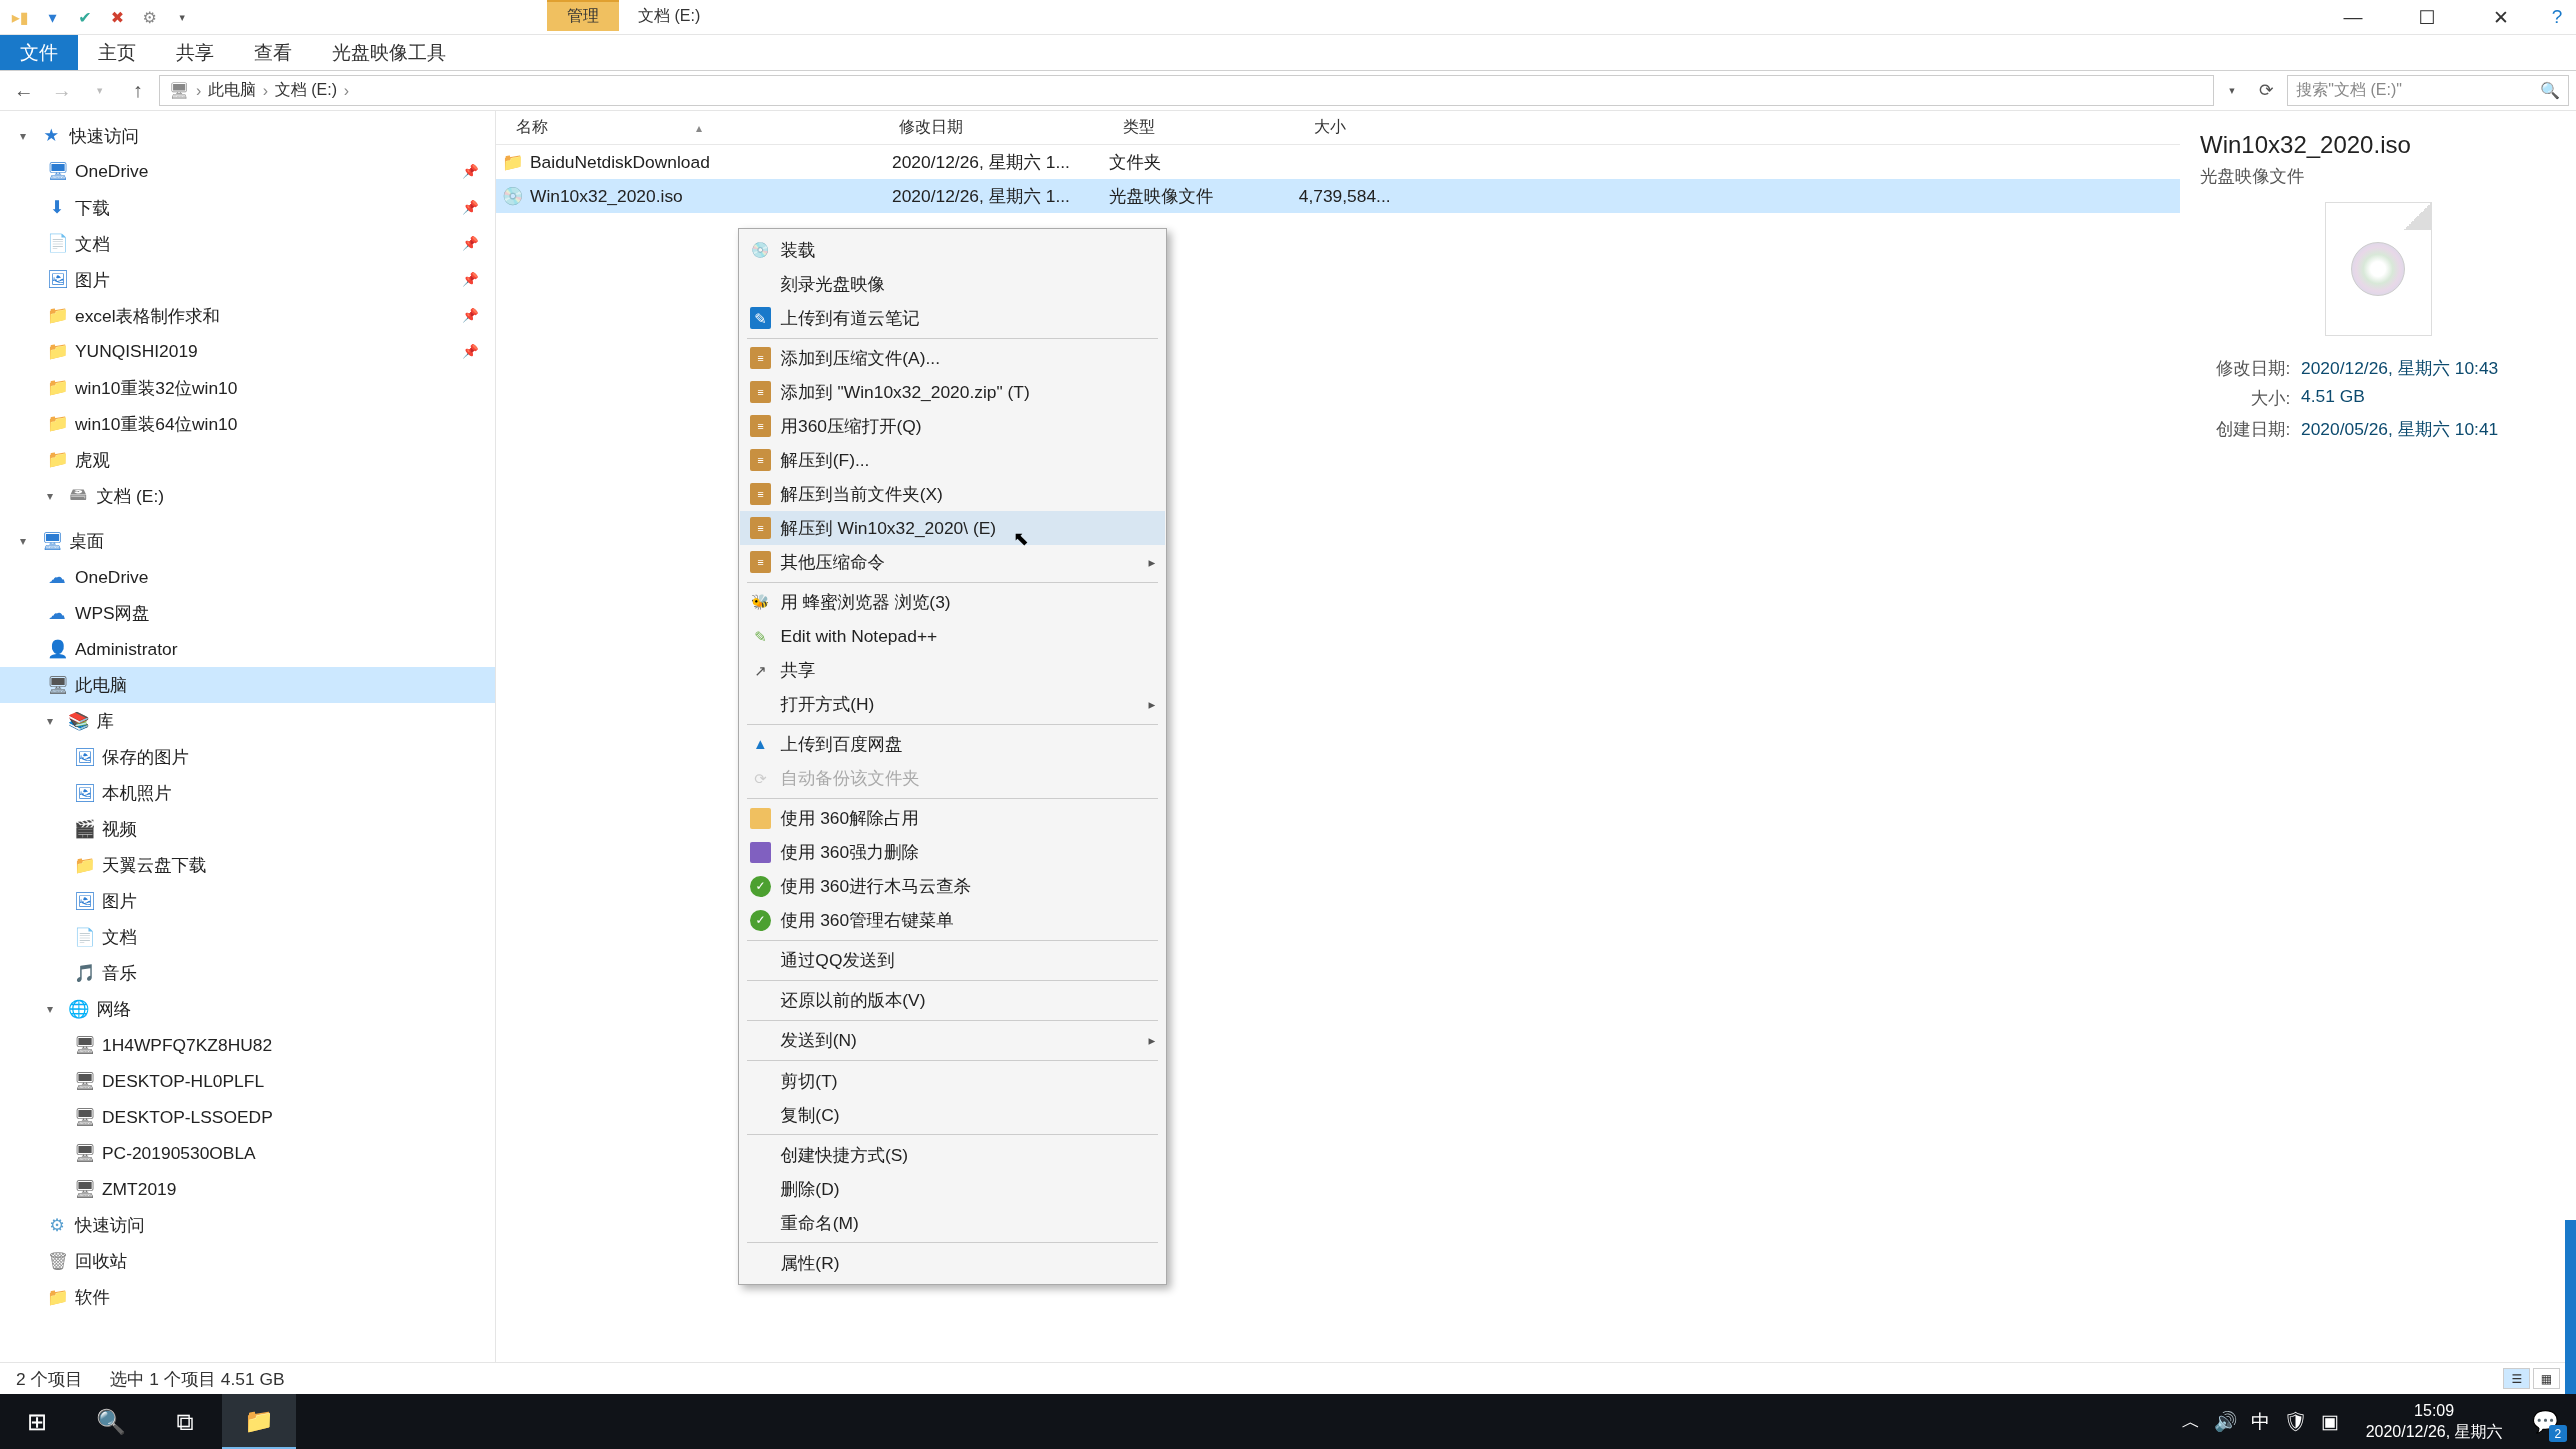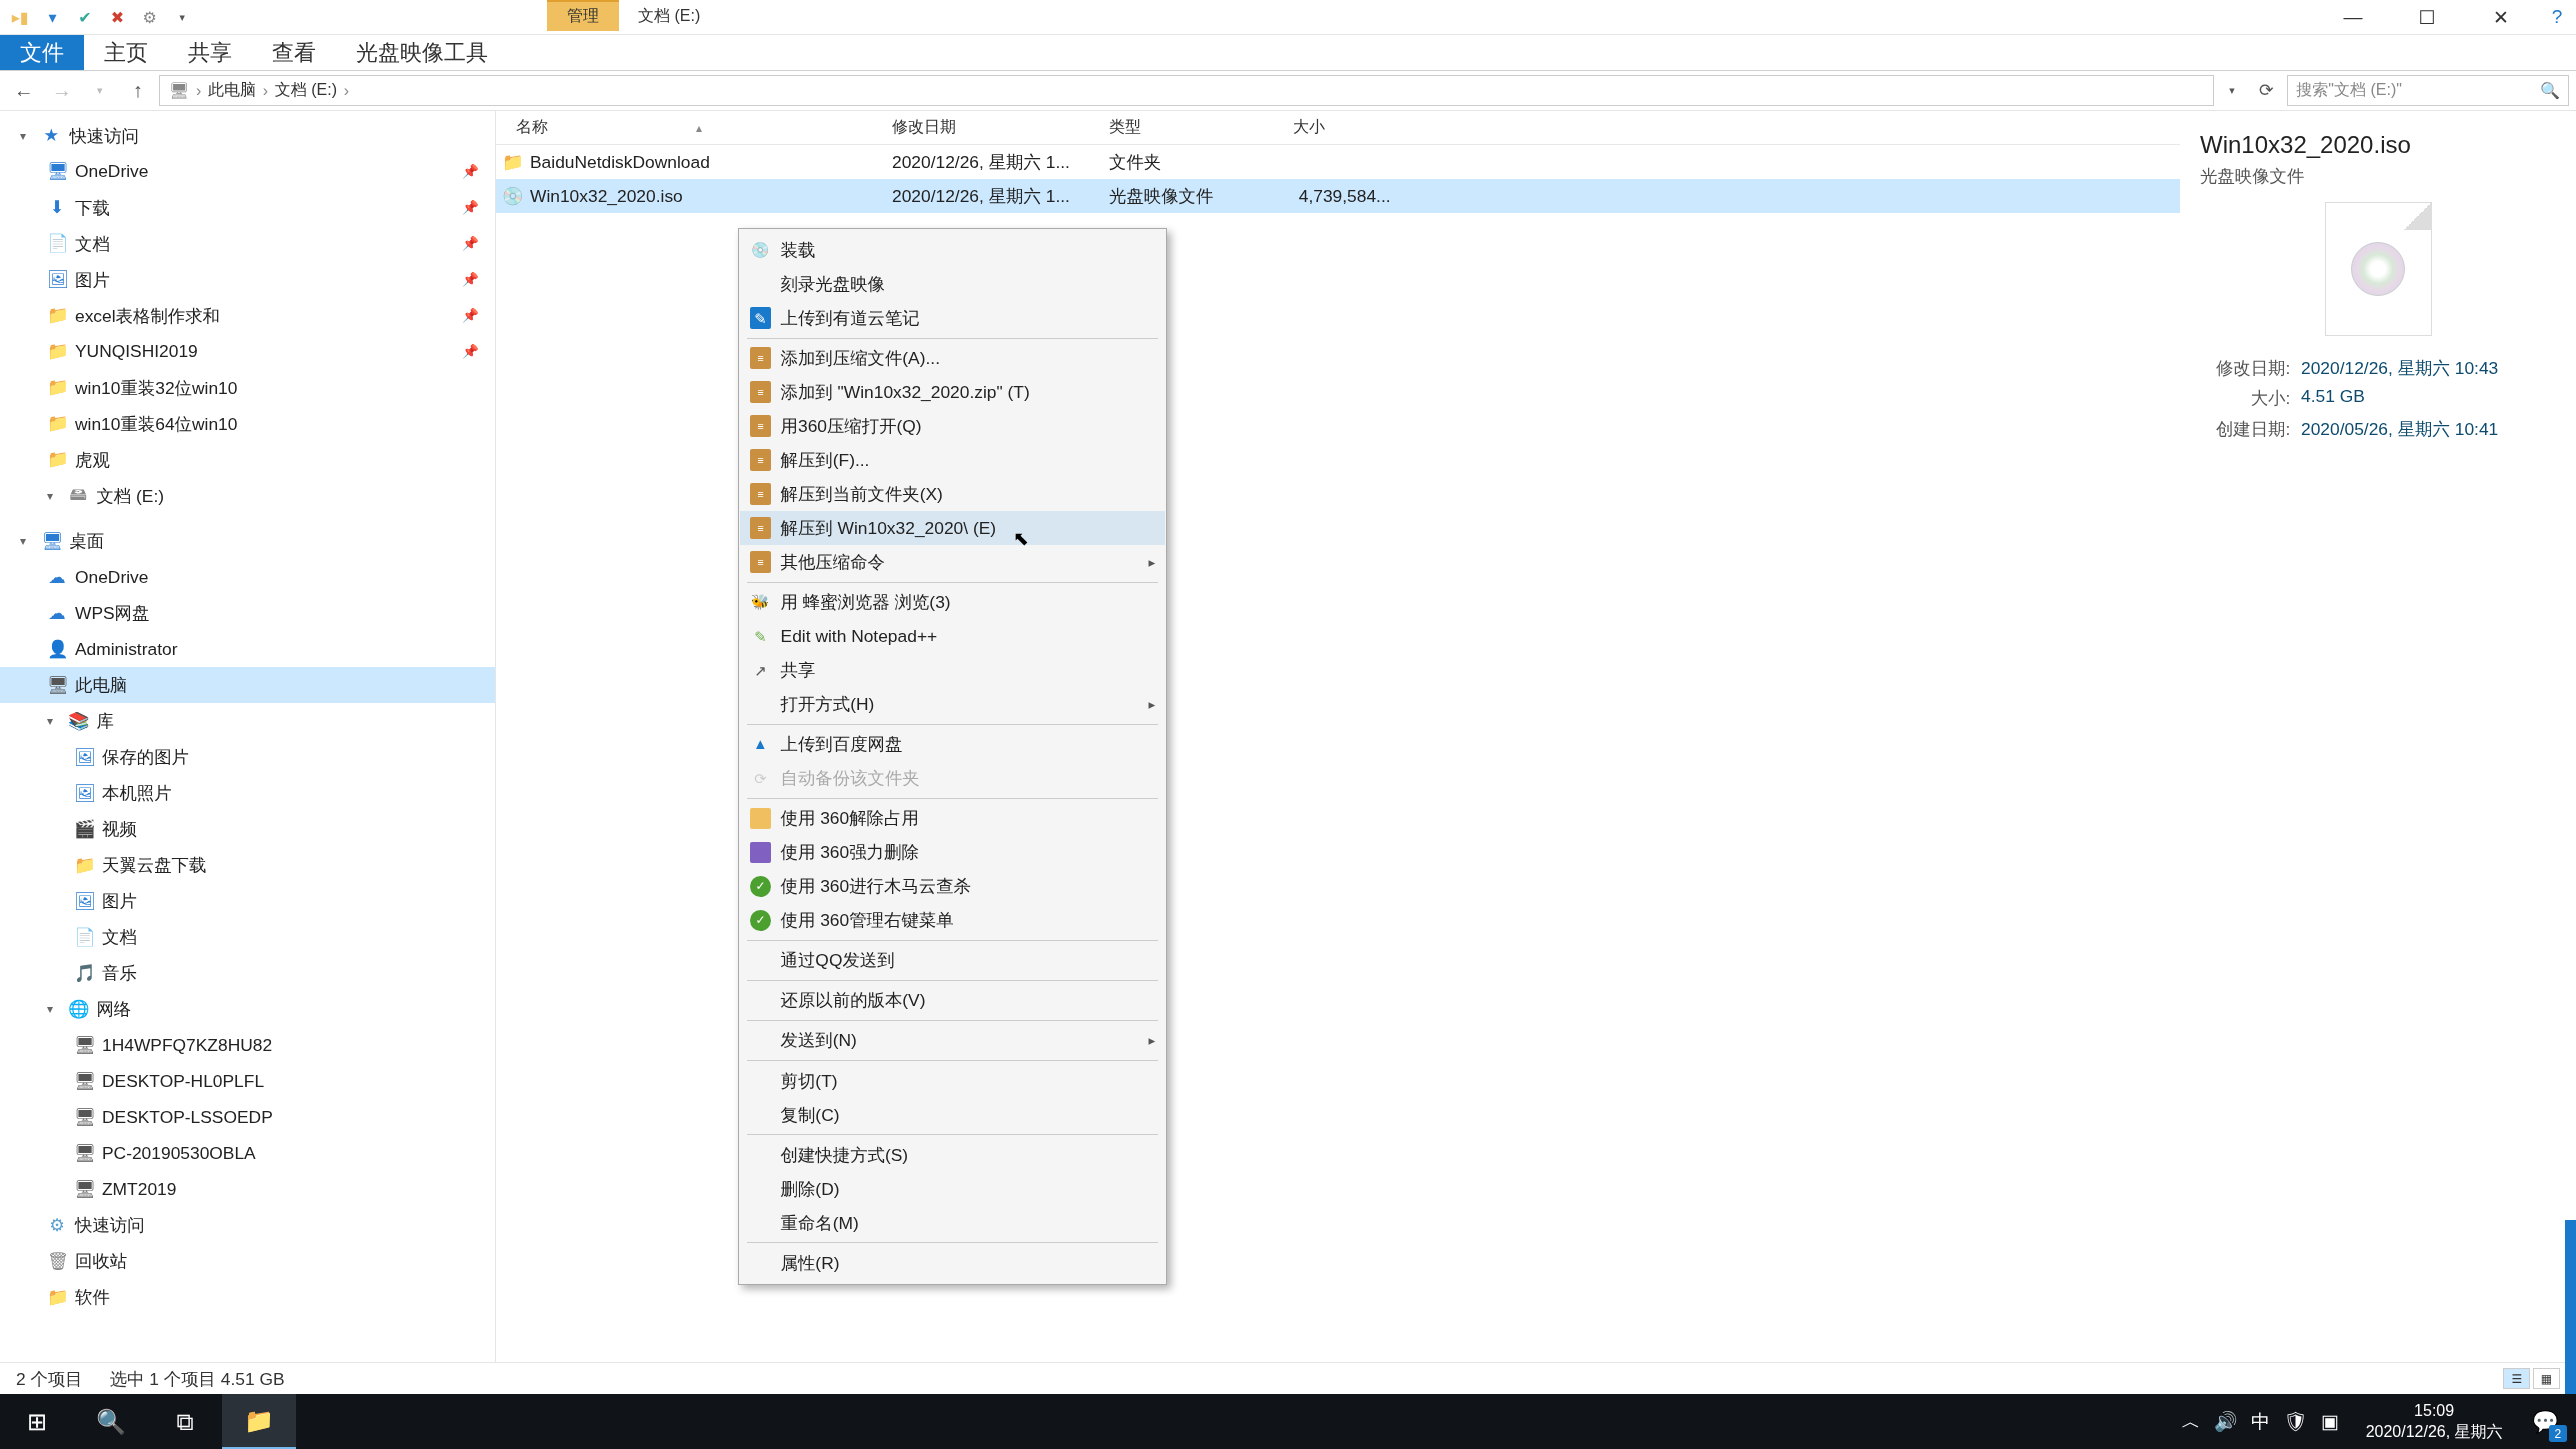--- a/index.html
+++ b/index.html
@@ -11,21 +11,21 @@
 .qat-icon { width: 27px; height: 27px; display: flex; align-items: center; justify-content: center; font-size: 16px; }
 .titlebar-tabs { display: flex; align-items: flex-end; margin-left: 228px; position: absolute; left: 0; }
 .ctx-tab { background: #f0c060; color: #333; padding: 4px 20px; font-size: 16px; border-top: 2px solid #e0a030; }
 .title-text { padding: 4px 19px; font-size: 16px; color: #333; }
 .win-controls { margin-left: auto; display: flex; }
 .win-btn { width: 74px; display: flex; align-items: center; justify-content: center; font-size: 19px; color: #333; }
 .win-btn.help { width: 38px; color: #1979ca; }
 
 
 .ribbon { height: 36px; display: flex; align-items: stretch; border-bottom: 0.7px solid #d0d0d0; }
-.ribbon-tab { padding: 8px 20px; display: flex; align-items: center; font-size: 22px; color: #333; }
+.ribbon-tab { padding: 8px 20px; display: flex; align-items: center; font-size: 19px; color: #333; }
 .ribbon-tab.file { background: #1979ca; color: #fff; }
 .ribbon-tab.context { color: #333; }
 
 
 .addrbar { height: 40px; display: flex; align-items: center; border-bottom: 0.7px solid #e5e5e5; padding: 0 6.7px; gap: 4px; }
 .nav-btn { width: 34px; height: 34px; display: flex; align-items: center; justify-content: center; font-size: 20px; color: #555; }
 .nav-btn.disabled { color: #bbb; }
 .breadcrumb { flex: 1; display: flex; align-items: center; gap: 6.7px; padding: 0 9.4px; height: 31px; border: 0.7px solid #ccc; font-size: 16px; color: #333; }
 .bc-sep { color: #888; }
 .addr-dd { width: 27px; text-align: center; color: #555; }
@@ -52,21 +52,21 @@
 .ticon.drive { color: #888; }
 .ticon.cloud { color: #2b7cd3; }
 .ticon.pc { color: #555; }
 .ticon.lib { color: #5aa0d0; }
 .ticon.net { color: #555; }
 .ticon.comp { color: #555; }
 
 
 .content { flex: 1; display: flex; }
 .filelist { flex: 1; }
-.cols { display: flex; height: 34px; align-items: center; border-bottom: 0.7px solid #e8e8e8; font-size: 16px; color: #333; }
+.cols { display: flex; height: 34px; align-items: center; border-bottom: 0.7px solid #e8e8e8; font-size: 16px; color: #333; gap: 7px; }
 .col-name { width: 396px; padding-left: 20px; display: flex; align-items: center; }
 .col-name .sort { margin-left: 148px; color: #888; font-size: 12px; }
 .col-date { width: 217px; }
 .col-type { width: 184px; }
 .col-size { width: 111px; padding-right: 13.4px; }
 .row { display: flex; height: 34px; align-items: center; font-size: 17.4px; color: #222; }
 .row.selected { background: #cce8ff; }
 .row .ricon { width: 34px; text-align: center; font-size: 17.4px; }
 .row .rname { width: 362px; }
 .row .rdate { width: 217px; }

